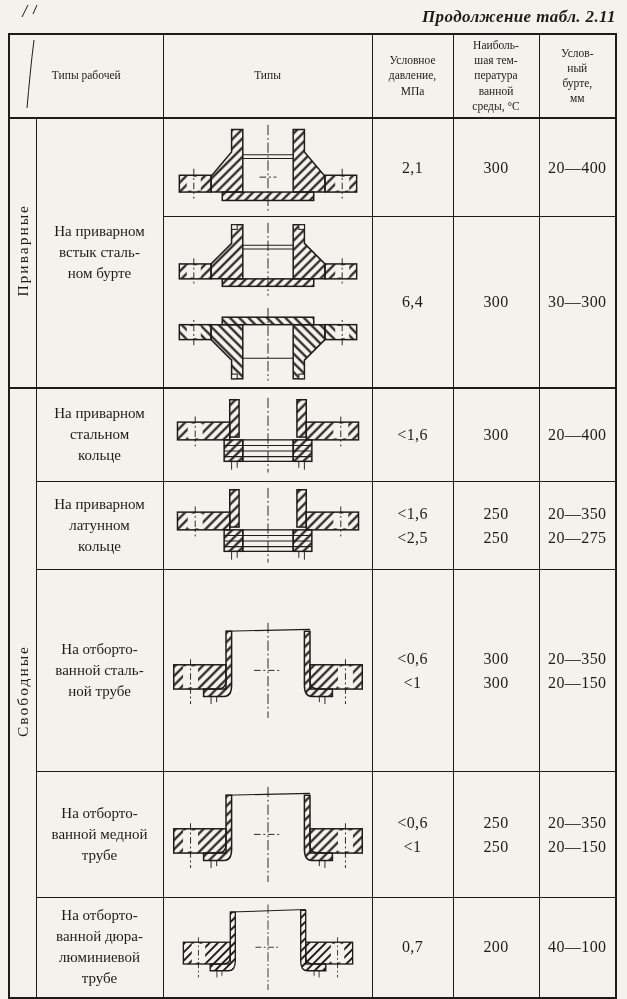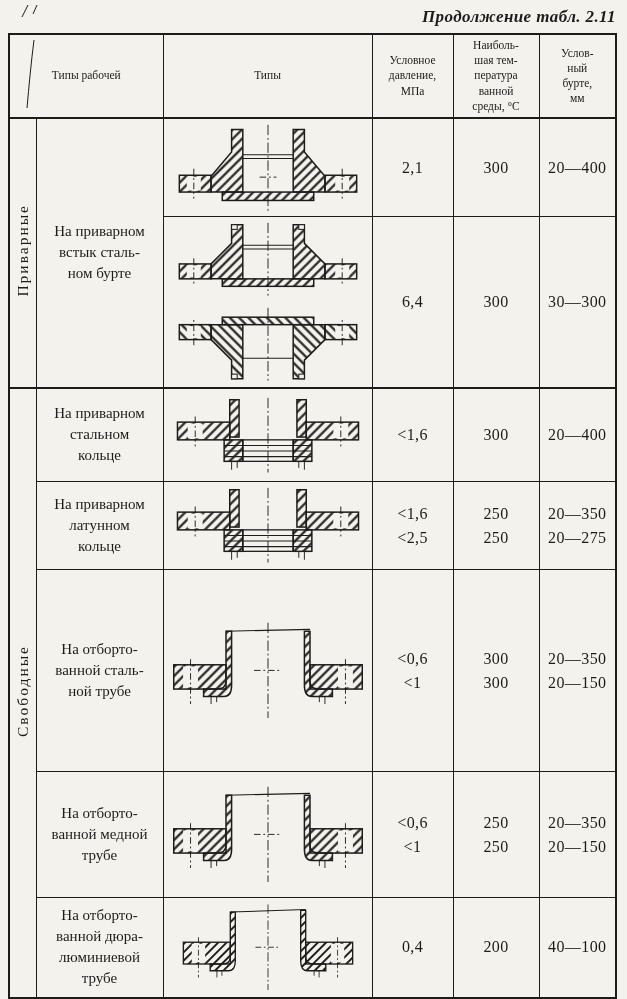--- a/index.html
+++ b/index.html
@@ -315,19 +315,19 @@
           <line class="cl2" x1="22" y1="42" x2="22" y2="90"></line>
           <line class="cl2" x1="188" y1="42" x2="188" y2="90"></line>
           <line class="tk" x1="44" y1="82" x2="44" y2="90"></line>
           <line class="tk" x1="50" y1="82" x2="50" y2="88"></line>
           <line class="tk" x1="160" y1="82" x2="160" y2="88"></line>
           <line class="tk" x1="166" y1="82" x2="166" y2="90"></line>
           <line class="cl2" x1="90" y1="54" x2="120" y2="54"></line>
           <line class="cl" x1="105" y1="3" x2="105" y2="105"></line>
         </svg>
       </td>
-      <td class="num">0,4</td>
+      <td class="num">0,7</td>
       <td class="num">200</td>
       <td class="num">40—100</td>
     </tr>
   </tbody>
     </table>
 </div>
 
 </body></html>

